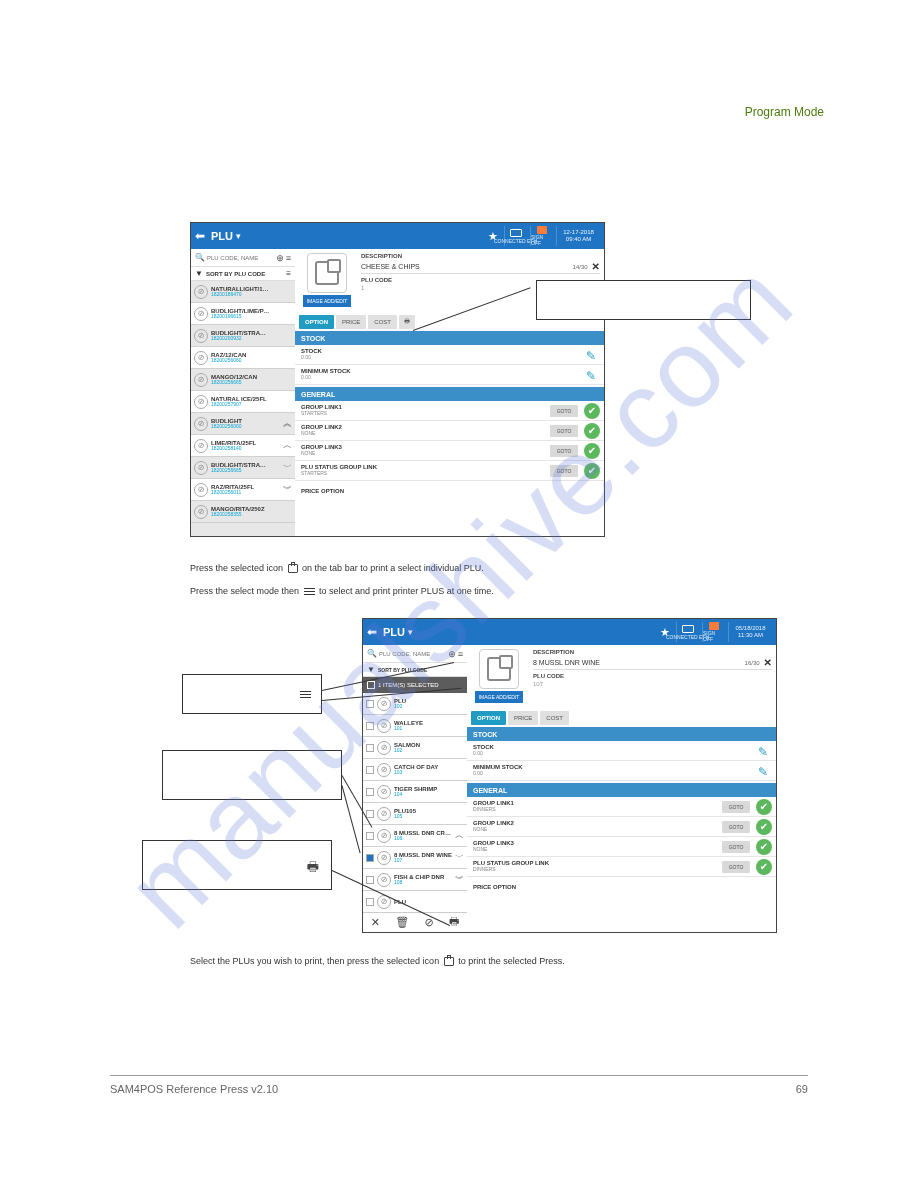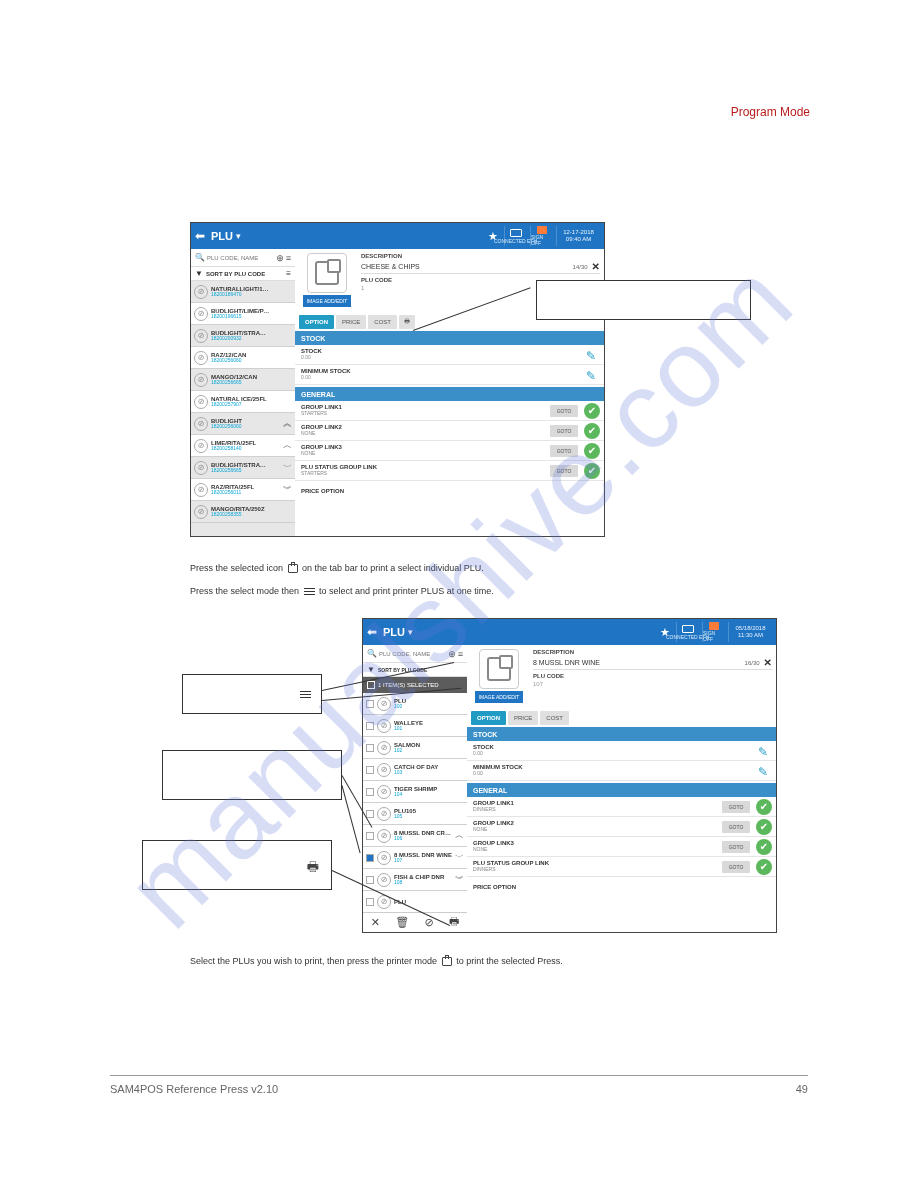--- a/index.html
+++ b/index.html
@@ -73,21 +73,21 @@
 .row .ok{position:absolute;right:4px;width:16px;height:16px;border-radius:50%;background:#5cb85c;color:#fff;display:flex;align-items:center;justify-content:center;font-size:10px}
 
 .callout{position:absolute;background:#fff;border:1px solid #333;z-index:4}
 .co-line{position:absolute;height:1px;background:#333;z-index:3;transform-origin:left center}
 
 .bodytext{position:absolute;font-size:9px;color:#333;line-height:1.4}
 .inline-print{display:inline-block;width:10px;height:9px;border:1px solid #444;border-radius:1px;position:relative;vertical-align:middle;margin:0 2px}
 .inline-print::before{content:"";position:absolute;top:-3px;left:2px;right:2px;height:3px;border:1px solid #444;border-bottom:none}
 .inline-ham{display:inline-block;vertical-align:middle;margin:0 2px;width:11px}
 .inline-ham span{display:block;height:1px;background:#333;margin:2px 0}
-.pgtitle{position:absolute;right:108px;top:105px;font-size:12px;color:#b91c1c}
+.pgtitle{position:absolute;right:94px;top:105px;font-size:12px;color:#4d7c0f}
 </style>
 </head>
 <body>
 
 <div class="wm">manualshive.com</div>
 
 <div class="pgtitle">Program Mode</div>
 
 <div class="shot shot1">
   <div class="hdr">
@@ -525,20 +525,20 @@
 <div class="callout" style="left:162px;top:750px;width:180px;height:50px"></div>
 <div class="co-line" style="left:342px;top:775px;width:60px;transform:rotate(60deg)"></div>
 <div class="co-line" style="left:342px;top:785px;width:70px;transform:rotate(75deg)"></div>
 
 <div class="callout" style="left:142px;top:840px;width:190px;height:50px">
   <span style="position:absolute;right:12px;top:16px;font-size:13px;color:#444">🖶</span>
 </div>
 <div class="co-line" style="left:332px;top:870px;width:130px;transform:rotate(25deg)"></div>
 
 <div class="bodytext" style="left:190px;top:955px;width:560px">
-  <span>Select the PLUs you wish to print, then press the printer mode</span>
+  <span>Select the PLUs you wish to print, then press the selected icon</span>
   <span class="inline-print"></span>
   <span>to print the selected Press.</span>
 </div>
 
 <div class="pfline"></div>
 <div class="pfl">SAM4POS Reference Press v2.10</div>
-<div class="pfr">49</div>
+<div class="pfr">69</div>
 
 </body></html>

